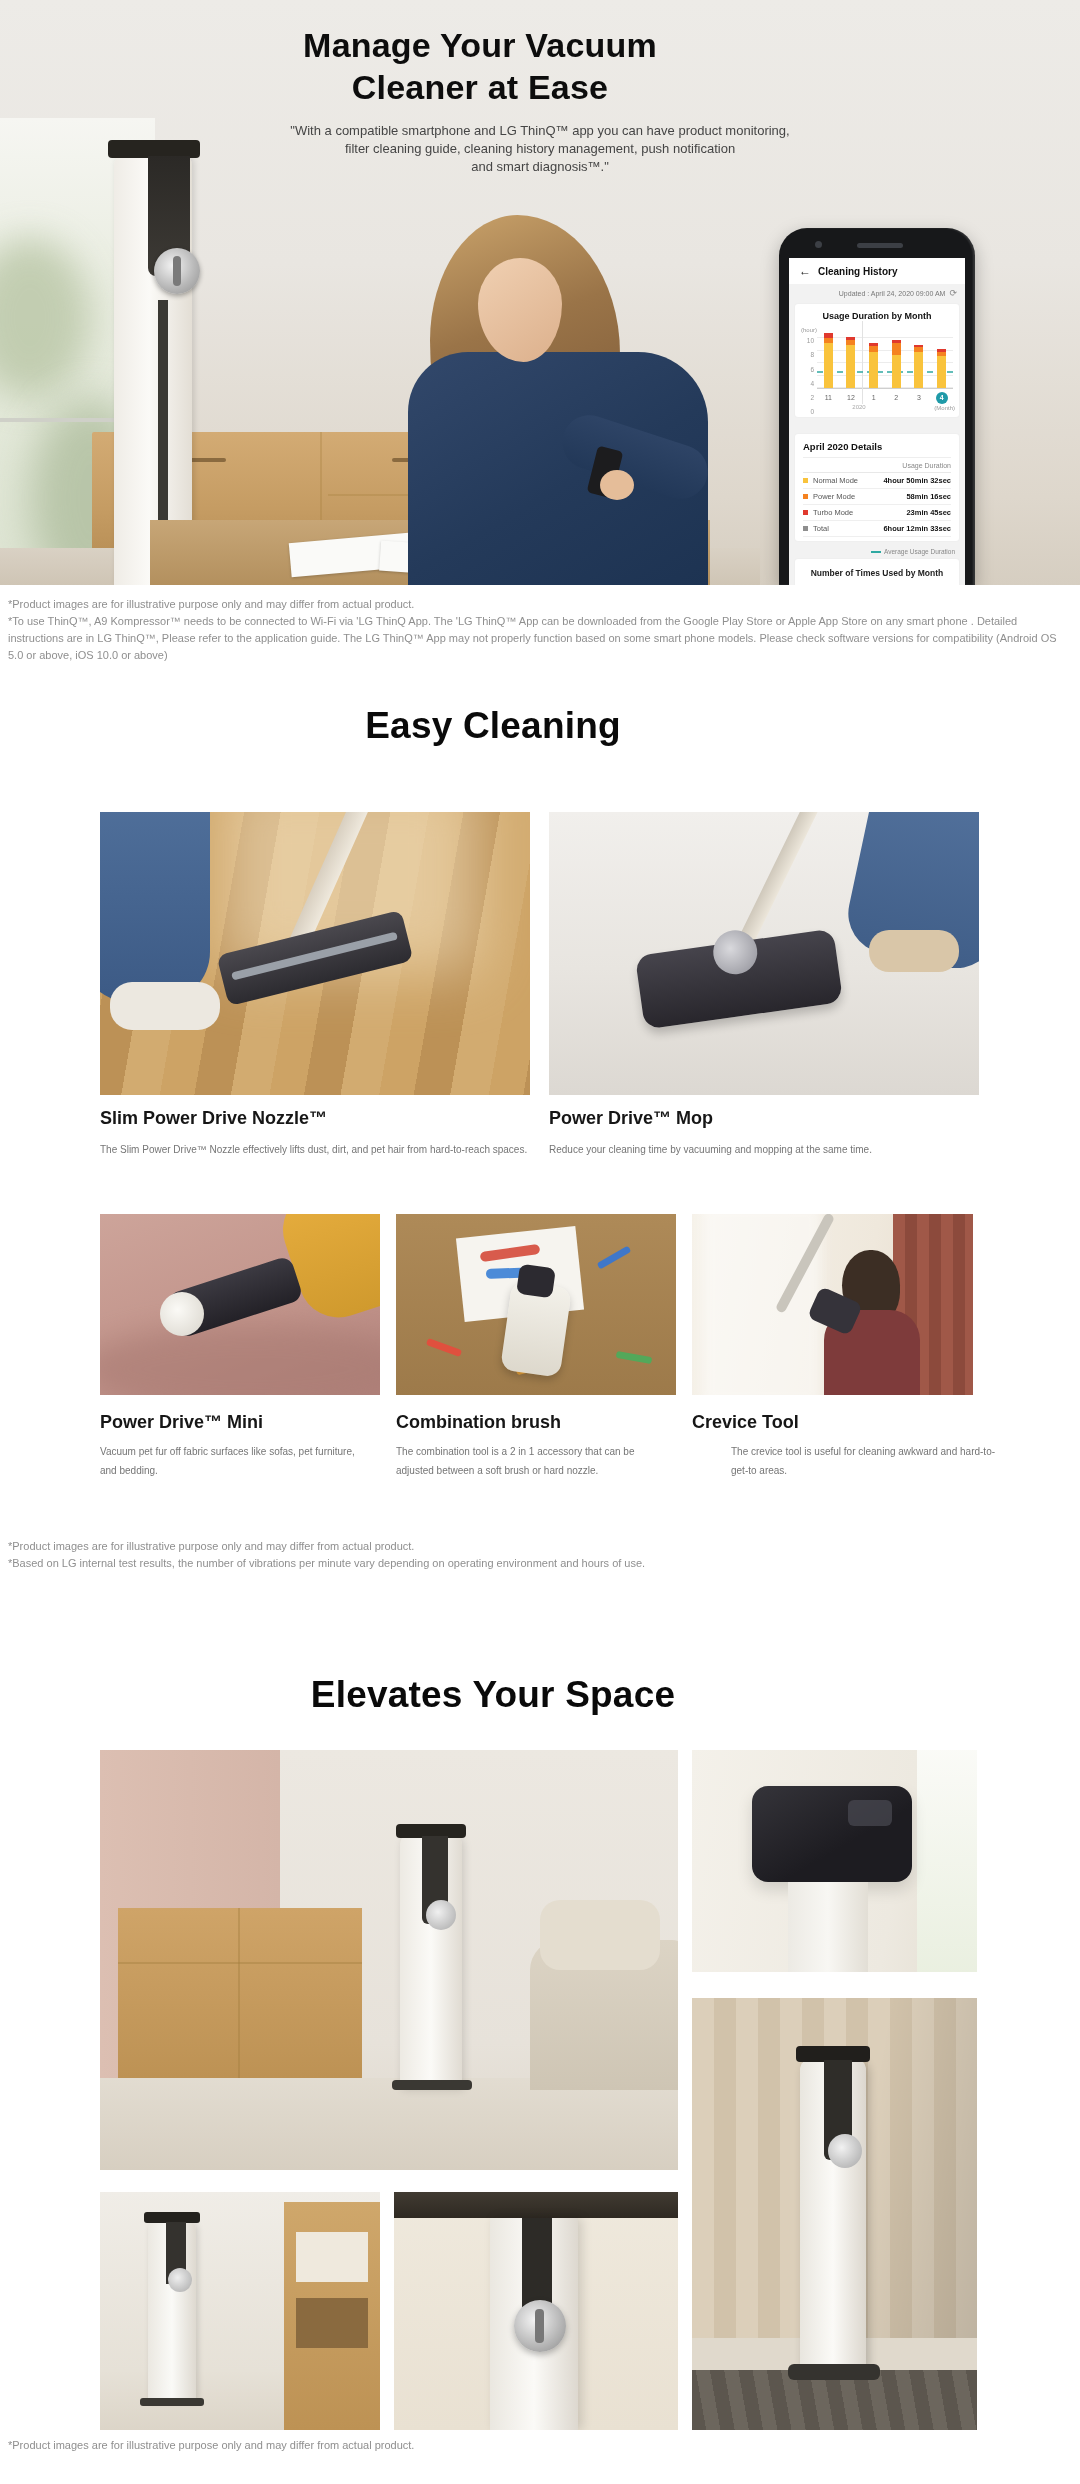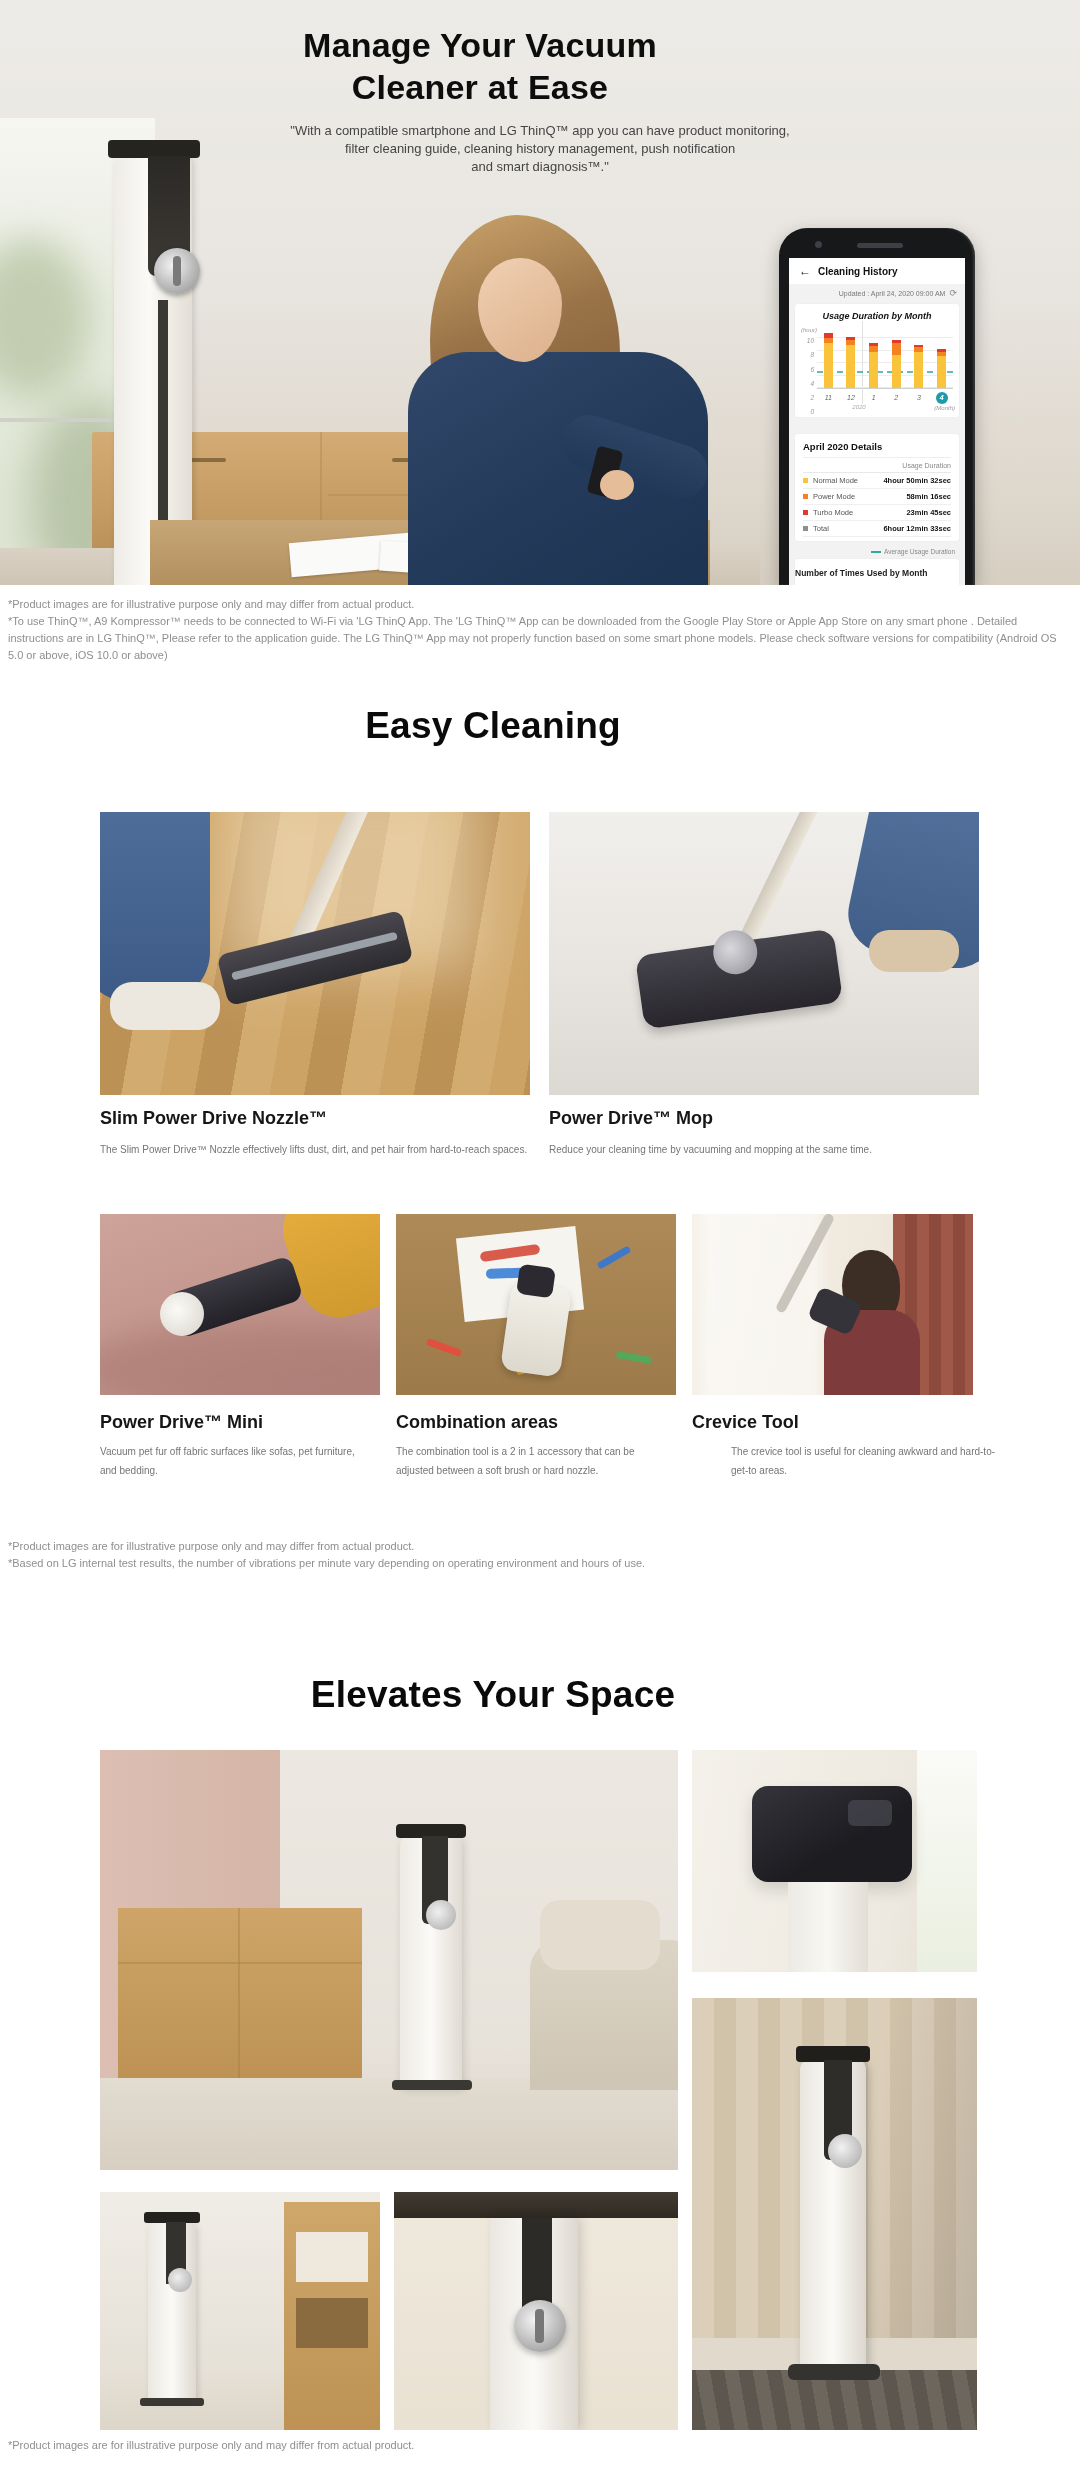--- a/index.html
+++ b/index.html
@@ -62,21 +62,21 @@
   .phone .cam { position:absolute; left:36px; top:13px; width:7px; height:7px; border-radius:50%; background:#3c3f45; }
   .phone .speaker { position:absolute; left:78px; top:15px; width:46px; height:5px; border-radius:3px; background:#3c3f45; }
   .screen { position:absolute; left:10px; top:30px; width:176px; height:327px; background:#f2f2f2; overflow:hidden; }
   .app-header { height:26px; background:#fff; display:flex; align-items:center; padding:0 10px; gap:7px; }
   .app-back { font-size:12px; color:#222; line-height:1; }
   .app-title { font-size:10px; font-weight:700; color:#111; }
   .updated-row { display:flex; justify-content:flex-end; align-items:center; gap:4px; padding:5px 8px 3px; }
   .updated-text { font-size:7px; color:#777; }
   .refresh { font-size:9px; color:#888; line-height:1; }
   .card { background:#fff; border-radius:3px; margin:3px 6px; box-shadow:0 0 2px #0000000d; }
-  .chart-card { padding:5px 6px 4px;font-style:italic; }
+  .chart-card { padding:5px 6px 4px; }
   .chart-title { text-align:center; font-size:9px; font-weight:700; color:#111; margin:2px 0 6px; }
   .chart-wrap { display:flex; }
   .yaxis { width:16px; display:flex; flex-direction:column; }
   .ylab { font-size:6px; color:#999; height:8px; }
   .yticks { flex:1; display:flex; flex-direction:column; justify-content:space-between; align-items:flex-end; padding-right:3px; }
   .yticks div { font-size:6.5px; color:#999; line-height:1; transform:translateY(3px); }
   .plot-outer { flex:1; }
   .plot { position:relative; height:62px; border-bottom:1px solid #cfcfcf;
           background-image:repeating-linear-gradient(to top,#ececec 0,#ececec 1px,transparent 1px,transparent 12.4px); }
   .ydivider { position:absolute; left:33%; top:-6px; bottom:-16px; width:1px; background:#e2e2e2; }
@@ -95,21 +95,21 @@
   .dtable { border-top:1px solid #eee; }
   .dhead { text-align:right; font-size:7px; color:#888; padding:4px 0 3px; border-bottom:1px solid #e8e8e8; }
   .drow { display:flex; align-items:center; height:16px; border-bottom:1px solid #efefef; }
   .swatch { width:5px; height:5px; margin-right:5px; }
   .dlabel { flex:1; font-size:7.5px; color:#555; }
   .dvalue { font-size:7.5px; font-weight:700; color:#111; }
   .legend-row { display:flex; justify-content:flex-end; align-items:center; gap:3px; margin:7px 10px 4px; }
   .legend-dash { width:10px; border-top:2px dashed #2fa9a2; }
   .legend-text { font-size:6.5px; color:#888; }
   .bottom-card { padding:9px 0 20px; }
-  .bottom-title { text-align:left; font-size:8.5px; font-weight:700; color:#222; }
+  .bottom-title { text-align:center; font-size:8.5px; font-weight:700; color:#222; }
 
   
   .disc { color:#8f8f8f; font-size:11px; line-height:17px; }
   .disc1 { left:8px; top:596px; width:1066px; }
   .disc2 { left:8px; top:1538px; width:1066px; }
   .disc3 { left:8px; top:2437px; width:1066px; }
 
   
   .section-h { width:986px; text-align:center; font-size:37px; font-weight:700; color:#0a0a0a; letter-spacing:.2px; }
   .h-easy { left:0; top:705px; }
@@ -436,21 +436,21 @@
   <div class="abs photo img-crevice">
     <div class="sheer"></div>
       <div class="curtain"></div>
       <div class="wand"></div>
       <div class="hair"></div>
       <div class="shirt"></div>
       <div class="vac"></div>
   </div>
   <div class="abs card-title ec-title-3">Power Drive™ Mini</div>
   <div class="abs card-desc ec-desc-3">Vacuum pet fur off fabric surfaces like sofas, pet furniture, and bedding.</div>
-  <div class="abs card-title ec-title-4">Combination areas</div>
+  <div class="abs card-title ec-title-4">Combination brush</div>
   <div class="abs card-desc ec-desc-4">The combination tool is a 2 in 1 accessory that can be adjusted between a soft brush or hard nozzle.</div>
   <div class="abs card-title ec-title-5">Crevice Tool</div>
   <div class="abs card-desc ec-desc-5">The crevice tool is useful for cleaning awkward and hard-to-get-to areas.</div>
 
   <div class="abs disc disc2" style="white-space:pre-line;">*Product images are for illustrative purpose only and may differ from actual product.
 *Based on LG internal test results, the number of vibrations per minute vary depending on operating environment and hours of use.</div>
 
   <div class="abs section-h h-elev">Elevates Your Space</div>
 
   <div class="abs photo img-room">

